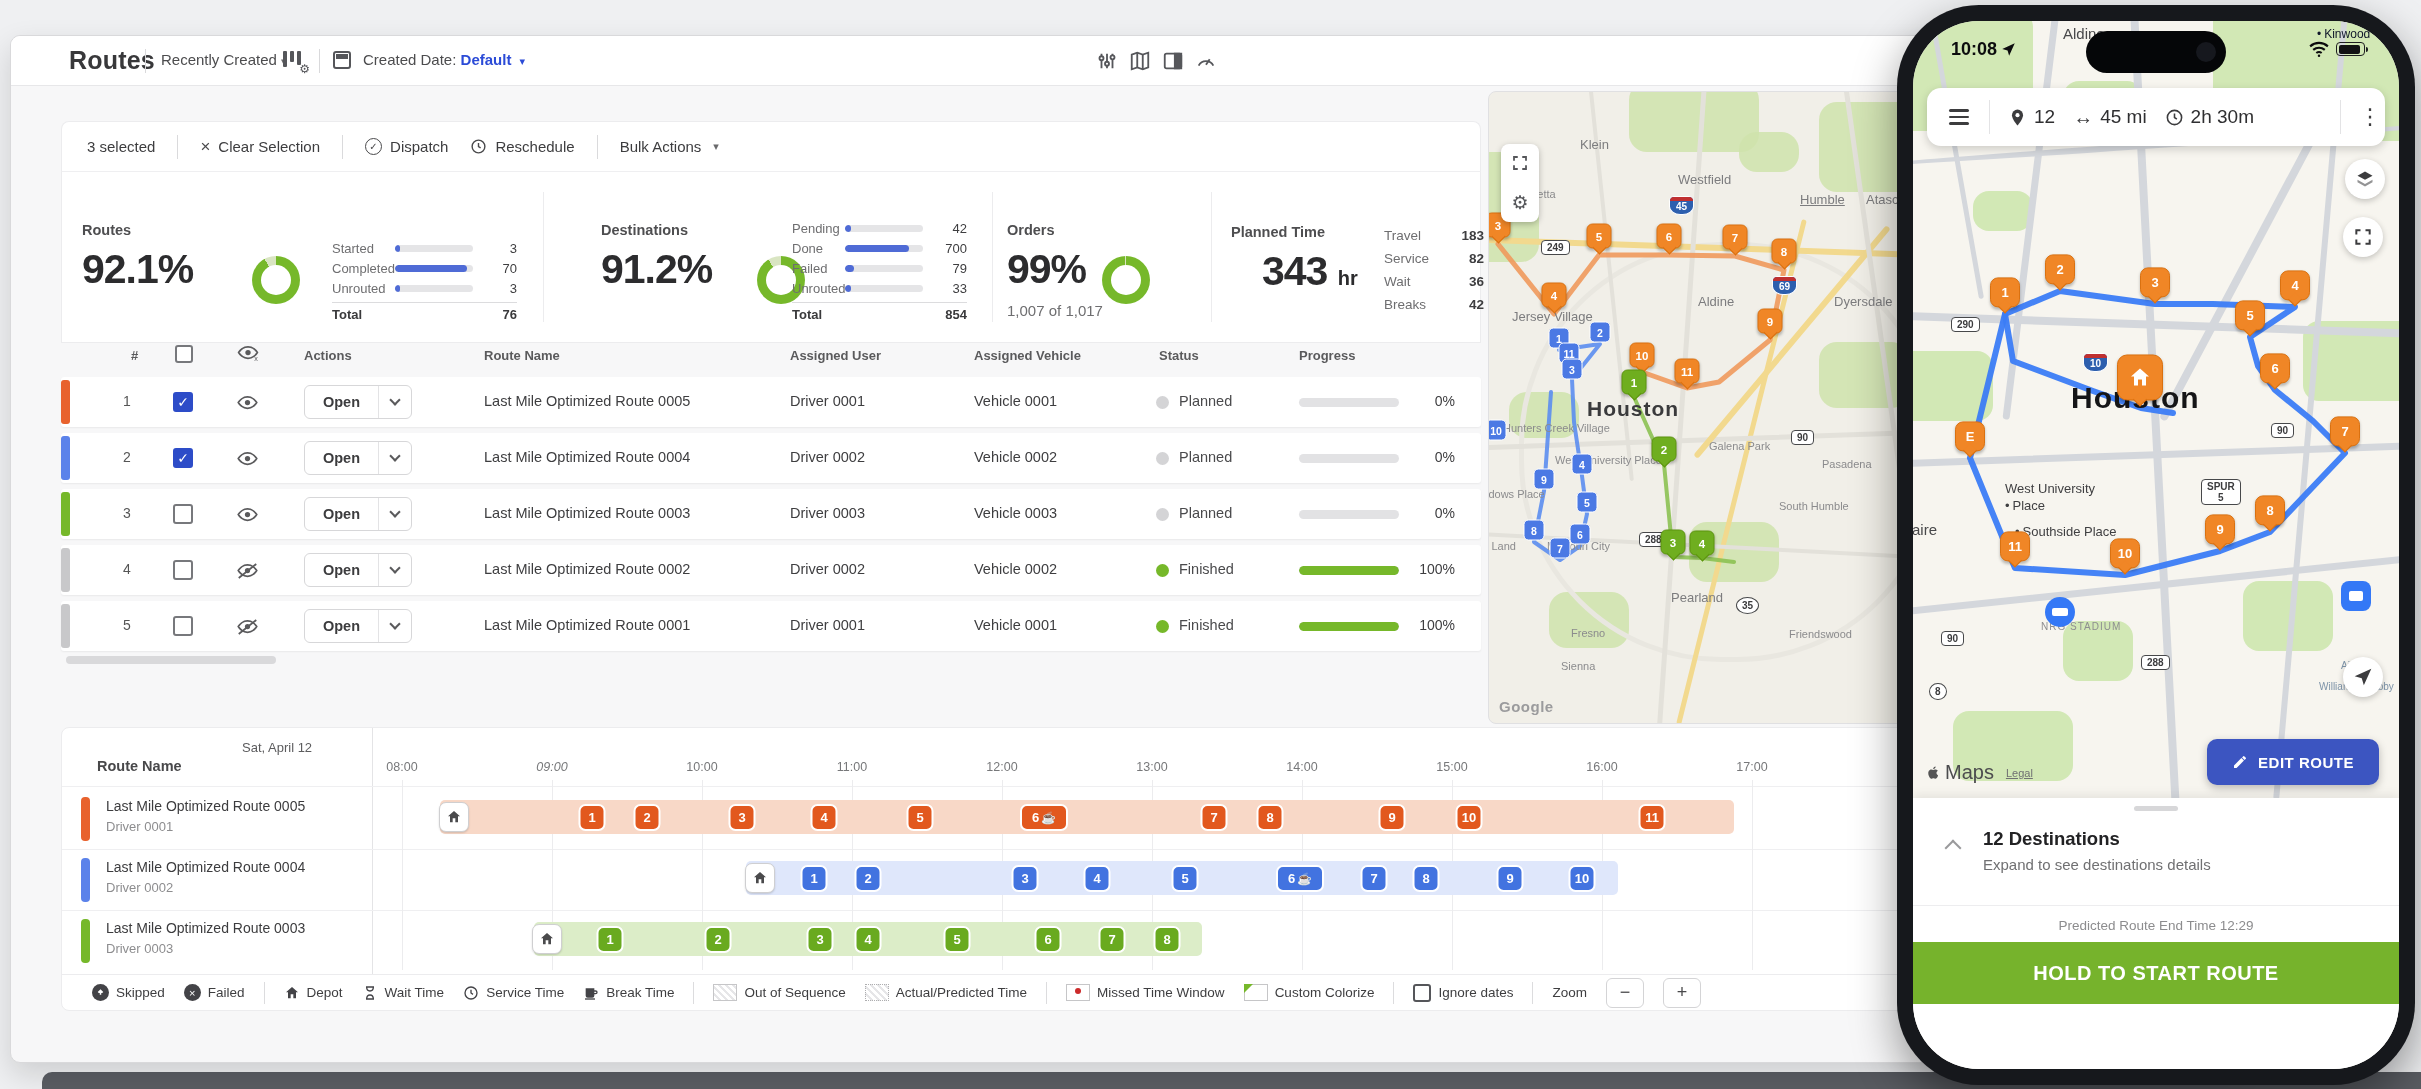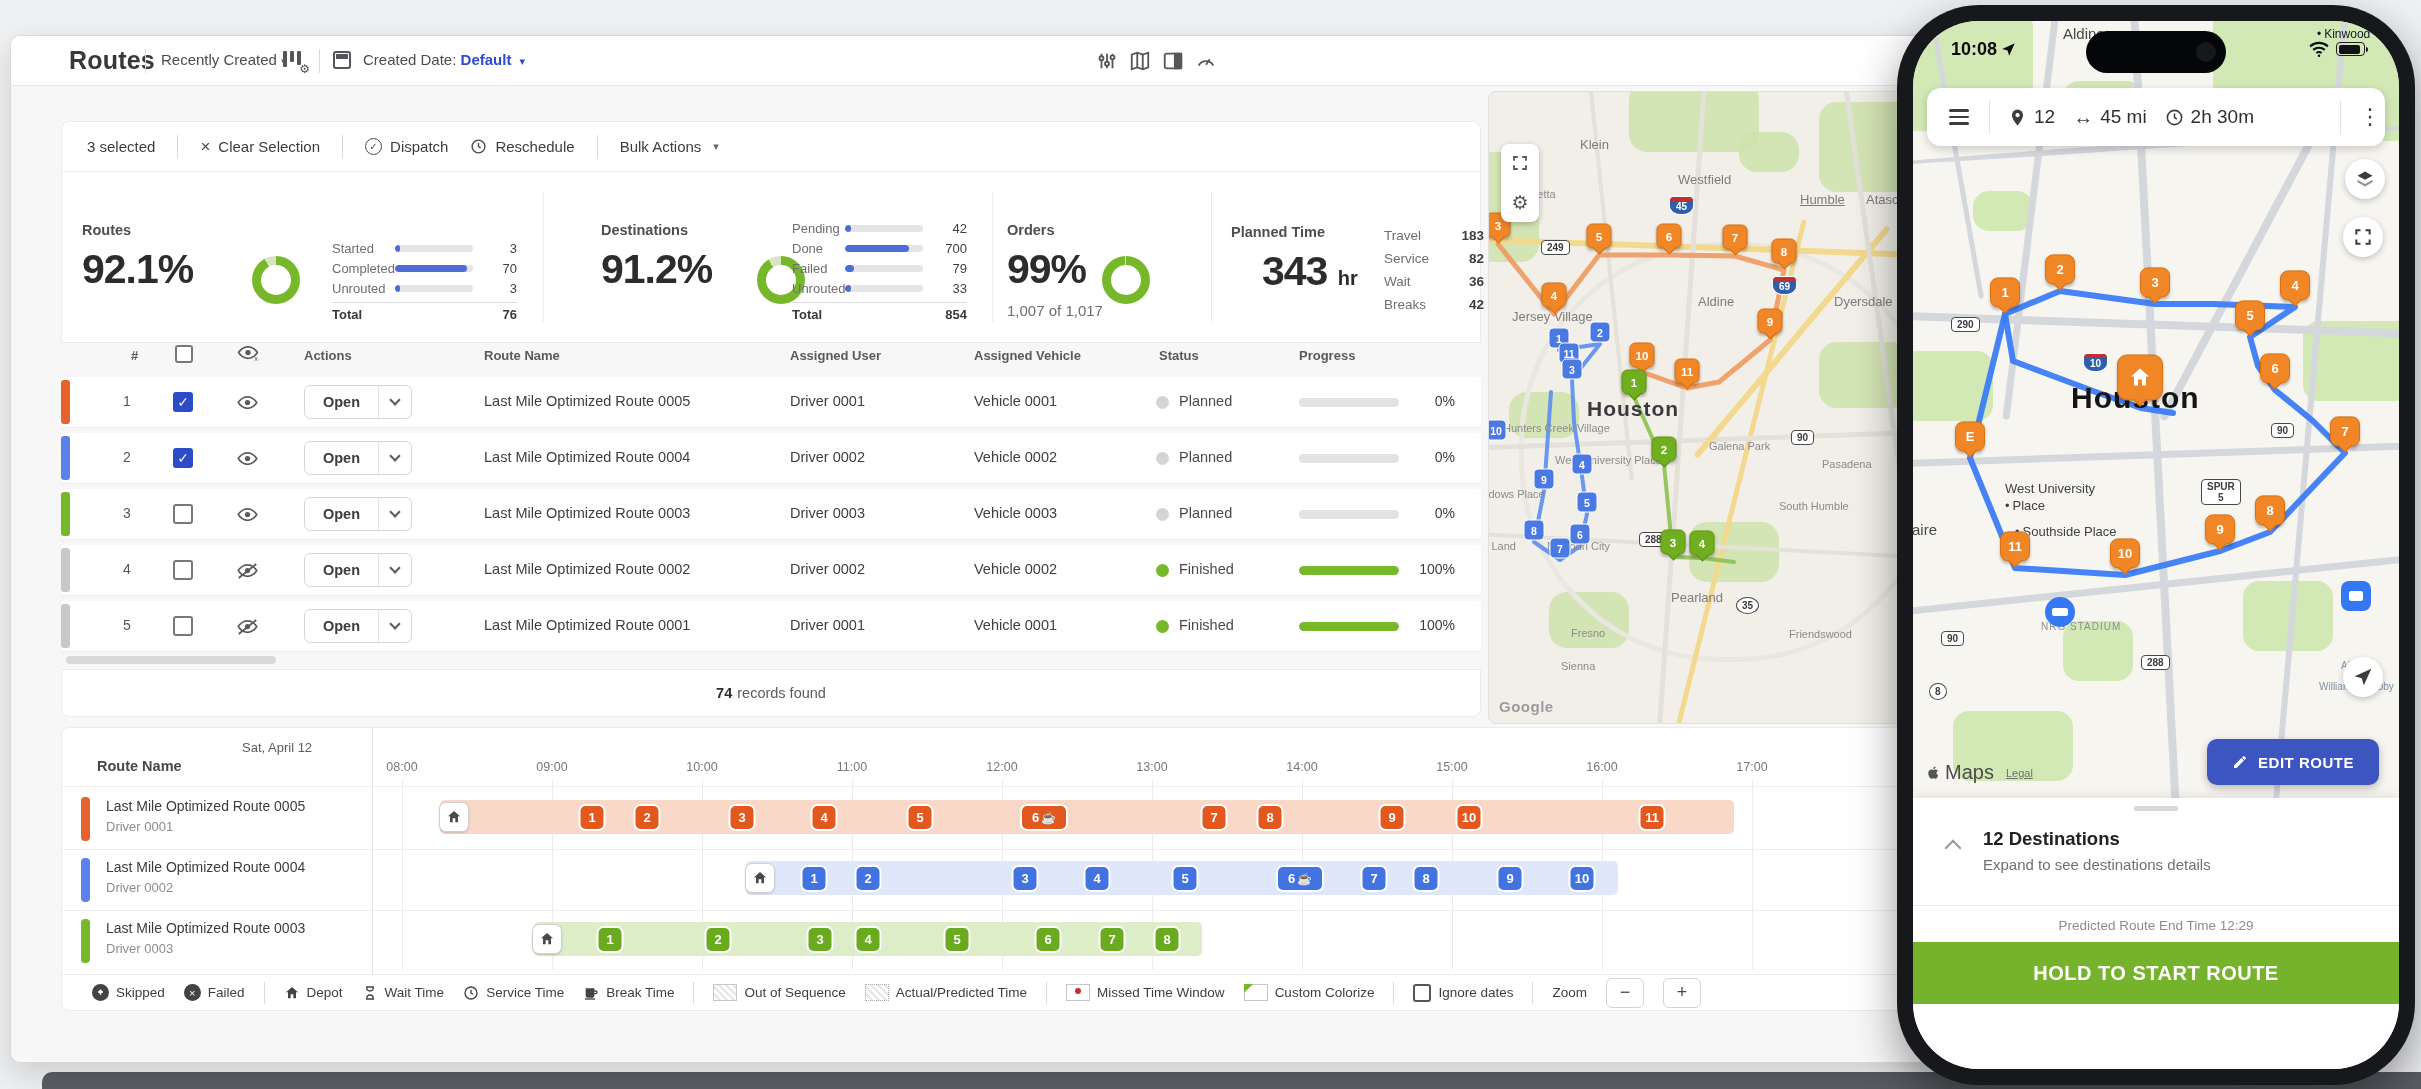--- a/index.html
+++ b/index.html
@@ -517,24 +517,20 @@
         <div class="statusdot" style="background: rgb(118, 184, 42);"></div>
         <div class="c-status">Finished</div>
         <div class="progtrack">
           <i style="width: 100%;"></i>
         </div>
         <div class="c-pct">100%</div>
       </div>
     </div>
   <div id="hscroll"></div>
 
-  <div id="records" class="card">
-    <b>74</b>
-      <span>records found</span>
-  </div>
 
   <div id="desktop-map">
     <div class="park" style="left:140px;top:-10px;width:130px;height:70px"></div>
     <div class="park" style="left:330px;top:10px;width:110px;height:90px"></div>
     <div class="park" style="left:-20px;top:60px;width:70px;height:110px"></div>
     <div class="park" style="left:250px;top:40px;width:60px;height:40px"></div>
     <div class="park" style="left:20px;top:300px;width:70px;height:46px"></div>
     <div class="park" style="left:330px;top:250px;width:90px;height:66px"></div>
     <div class="park" style="left:200px;top:430px;width:90px;height:60px"></div>
     <div class="park" style="left:60px;top:500px;width:80px;height:56px"></div>
@@ -615,21 +611,21 @@
   <div id="gantt" class="card">
     <div class="g-colhead">Route Name</div>
     <div class="g-date">Sat, April 12</div>
     <div class="g-vline"></div>
     <div class="g-hline" style="top:58px"></div>
     <div class="g-hline" style="top:121px"></div>
     <div class="g-hline" style="top:182px"></div>
     <div id="gantt-body" style="position:absolute;inset:0">
         <div class="g-time" style="left: 340px;">08:00</div>
         <div class="g-grid" style="left: 340px;"></div>
-        <div class="g-time" style="left: 490px;">09:00</div>
+        <div class="g-time" style="left: 490px; font-style: italic;">09:00</div>
         <div class="g-grid" style="left: 490px;"></div>
         <div class="g-time" style="left: 640px;">10:00</div>
         <div class="g-grid" style="left: 640px;"></div>
         <div class="g-time" style="left: 790px;">11:00</div>
         <div class="g-grid" style="left: 790px;"></div>
         <div class="g-time" style="left: 940px;">12:00</div>
         <div class="g-grid" style="left: 940px;"></div>
         <div class="g-time" style="left: 1090px;">13:00</div>
         <div class="g-grid" style="left: 1090px;"></div>
         <div class="g-time" style="left: 1240px;">14:00</div>

